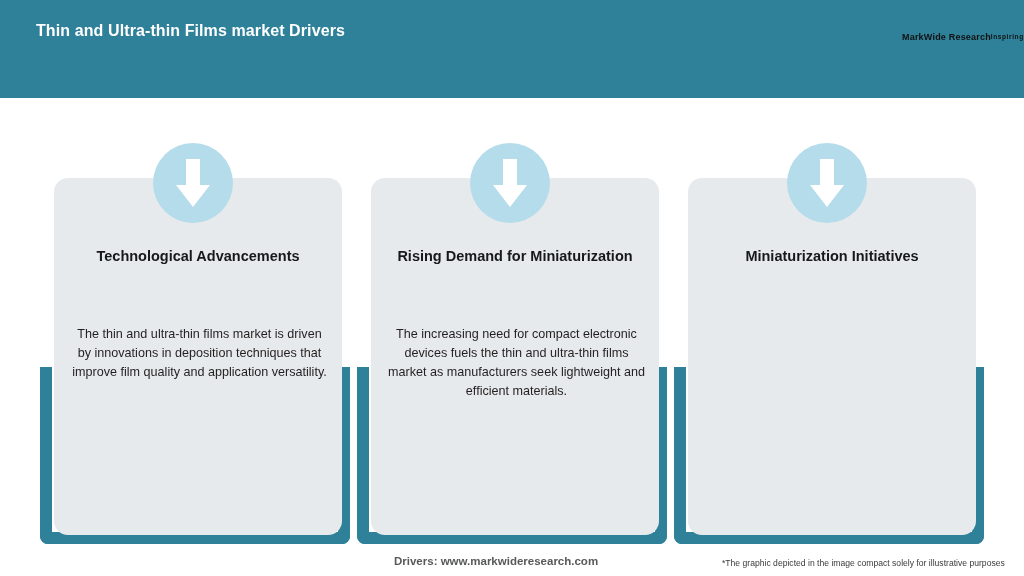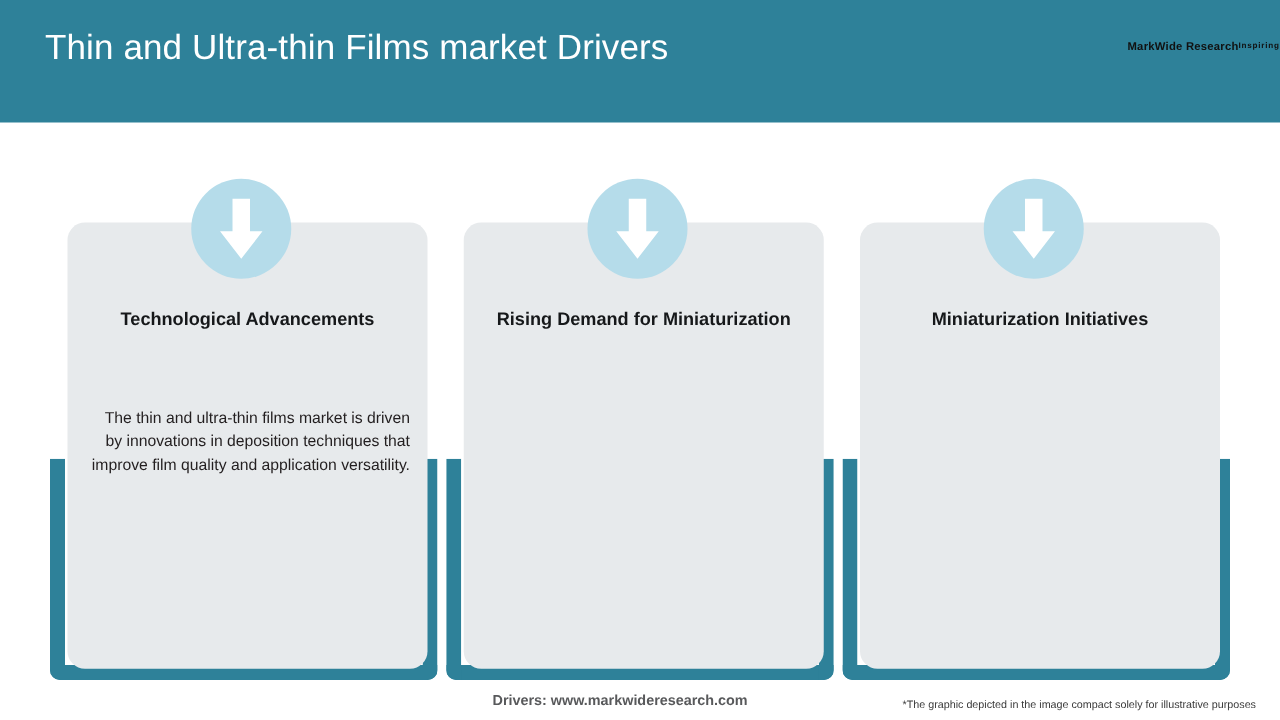--- a/index.html
+++ b/index.html
@@ -21,22 +21,22 @@
     left: 0;
     top: 0;
     width: 1024px;
     height: 98px;
     background: #2e8199;
   }
   #page-title {
     position: absolute;
     left: 36px;
     top: 22px;
-    font-size: 28px;
-    font-weight: normal;
+    font-size: 16px;
+    font-weight: bold;
     color: #ffffff;
     letter-spacing: 0.1px;
     white-space: nowrap;
     text-align: right;
   }
 
   
   #brand-logo {
     position: absolute;
     right: 18px;
@@ -119,21 +119,21 @@
   }
 
   .card-body {
     position: absolute;
     left: 17px;
     right: 14px;
     top: 147px;
     font-size: 12.6px;
     color: #231f20;
     line-height: 1.52;
-    text-align: right;
+    text-align: center;
   }
   .g2 .card-body { right: 8px; }
 
   
   .arrow-badge {
     position: absolute;
     top: 0px;
     left: 113px;
     width: 80px;
     height: 80px;
@@ -196,20 +196,21 @@
     <svg width="36" height="52" viewBox="0 0 36 52" aria-hidden="true">
       <polygon points="11,2 25,2 25,28 35,28 18,50 1,28 11,28" fill="#ffffff"></polygon>
     </svg>
   </div>
 </div>
 
 <div class="driver-group g1">
   <div class="bracket"></div>
   <div class="card">
     <div class="card-title">Rising Demand for Miniaturization</div>
+    <div class="card-body">The increasing need for compact electronic devices fuels the thin and ultra-thin films market as manufacturers seek lightweight and efficient materials.</div>
   </div>
   <div class="arrow-badge">
     <svg width="36" height="52" viewBox="0 0 36 52" aria-hidden="true">
       <polygon points="11,2 25,2 25,28 35,28 18,50 1,28 11,28" fill="#ffffff"></polygon>
     </svg>
   </div>
 </div>
 
 <div class="driver-group g2">
   <div class="bracket"></div>

